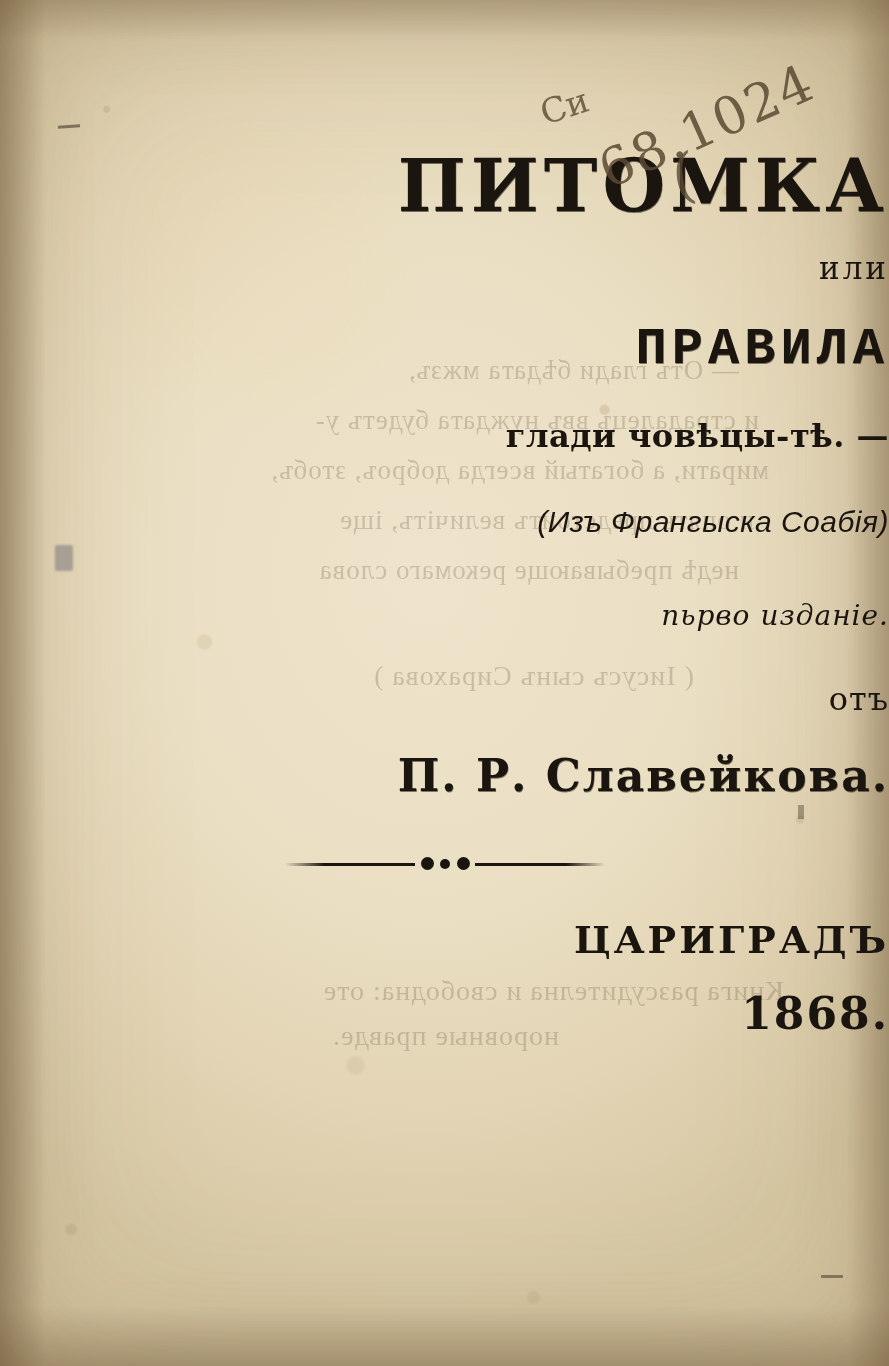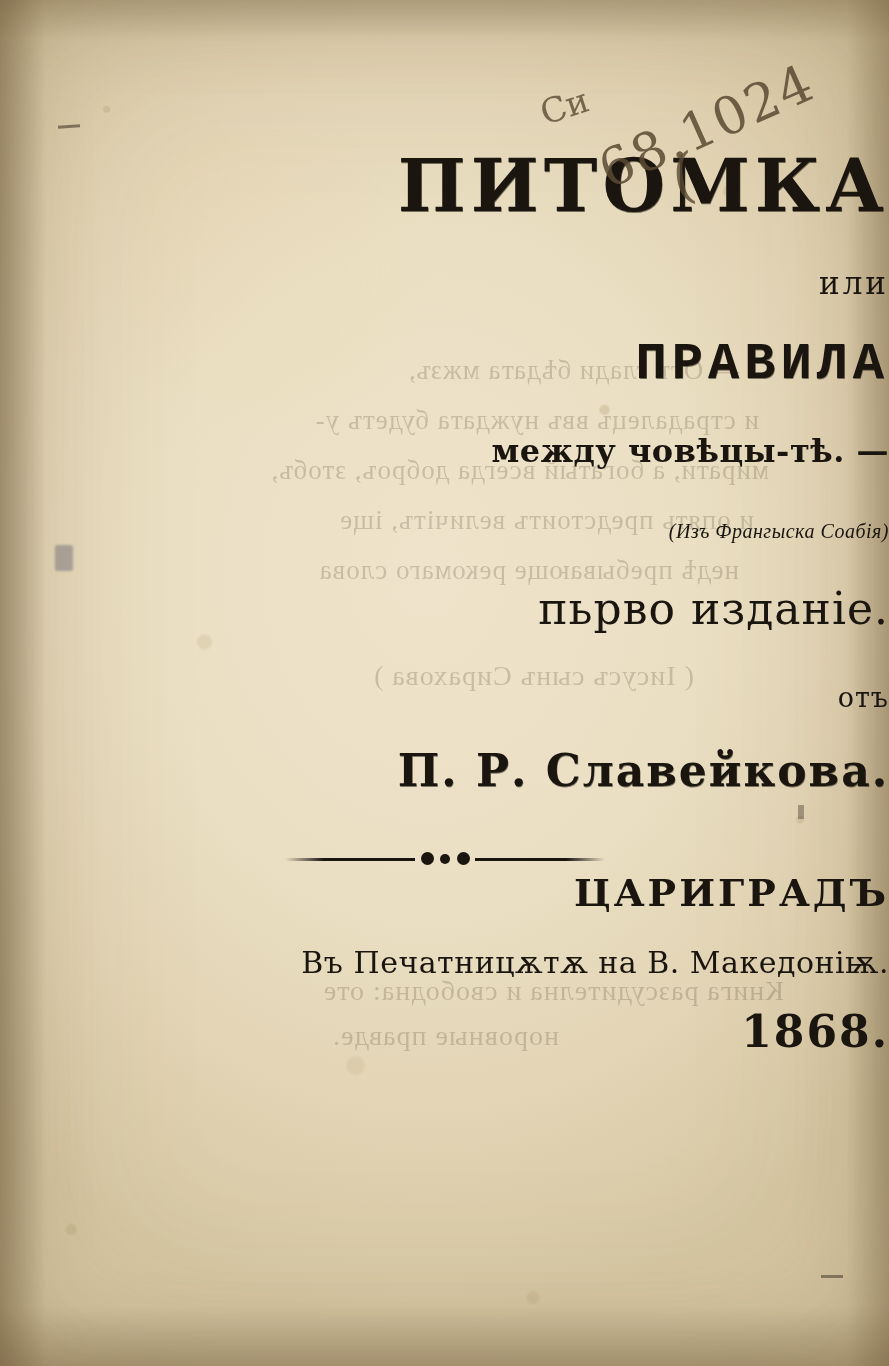--- a/index.html
+++ b/index.html
@@ -98,57 +98,58 @@
     font-size: 72px;
     letter-spacing: 5px;
     line-height: 1;
     margin: 0;
     text-shadow: 0.5px 0.5px 0 rgba(20,14,8,0.55);
   }
   .ili {
     font-family: "DejaVu Serif", "Liberation Serif", serif;
     font-size: 31px;
     letter-spacing: 3px;
-    margin-top: 43px;
+    margin-top: 28px;
     font-weight: 500;
     padding-left: 8px;
   }
   .title-second {
     font-family: Liberation Mono, monospace;
     font-weight: bold;
     font-size: 52px;
     letter-spacing: 5px;
     margin-top: 34px;
     text-shadow: 0.5px 0.5px 0 rgba(20,14,8,0.5);
   }
   .subtitle {
     font-family: "DejaVu Serif", "Liberation Serif", serif;
     font-weight: bold;
     font-size: 32px;
     letter-spacing: 0.5px;
     line-height: 1.45;
     margin-top: 34px;
   }
   .source {
-    font-family: Liberation Serif, serif;
+    font-family: Liberation Sans, sans-serif;
     font-style: italic;
-    font-size: 20px;
+    font-size: 30px;
     margin-top: 46px;
     letter-spacing: 0.5px;
     margin-left: 12px;
   }
   .edition {
     font-family: "DejaVu Serif", "Liberation Serif", serif;
-    font-size: 44px;
-    margin-top: 40px;
+    font-size: 28px;
+    margin-top: 60px;
     letter-spacing: 1px;
+    font-style: italic;
   }
   .ot {
     font-family: "DejaVu Serif", "Liberation Serif", serif;
-    font-size: 27px;
+    font-size: 32px;
     margin-top: 48px;
     letter-spacing: 1px;
   }
   .author {
     font-family: "DejaVu Serif", "Liberation Serif", serif;
     font-weight: bold;
     font-size: 44px;
     letter-spacing: 2px;
     margin-top: 32px;
     text-shadow: 0.5px 0.5px 0 rgba(20,14,8,0.5);
@@ -187,20 +188,21 @@
     background: #1b1510;
   }
   .ornament .dot.d1 { left: 136px; }
   .ornament .dot.d2 { left: 155px; width: 10px; height: 10px; top: 6px;}
   .ornament .dot.d3 { left: 172px; }
   .city {
     font-family: "DejaVu Serif", "Liberation Serif", serif;
     font-weight: bold;
     font-size: 38px;
     letter-spacing: 3px;
+    margin-top: 42px;
   }
   .printer {
     font-family: "DejaVu Serif", "Liberation Serif", serif;
     font-size: 30px;
     margin-top: 30px;
     letter-spacing: 0.5px;
   }
   .year {
     font-family: "DejaVu Serif", "Liberation Serif", serif;
     font-weight: bold;
@@ -288,37 +290,36 @@
     <div style="top:660px; left:195px; font-size:28px;">( Іисусъ сынъ Сирахова )</div>
     <div style="top:975px; left:105px; font-size:28px;">Книга разсудителна и свободна: оте</div>
     <div style="top:1020px; left:330px; font-size:28px;">норовные правде.</div>
   </div>
 
   <div class="content">
     <div class="title-main">ПИТОМКА</div>
     <div class="ili">или</div>
     <div class="title-second">ПРАВИЛА</div>
     <div class="subtitle">
-      <div>между човѣцы-тѣ. —</div>
+      <div>глади човѣцы-тѣ. —</div>
     </div>
     <div class="source">(Изъ Франгыска Соабія)</div>
     <div class="edition">пьрво изданіе.</div>
     <div class="ot">отъ</div>
     <div class="author">П. Р. Славейкова.</div>
 
     <div class="ornament">
       <div class="bar taper-l"></div>
       <div class="bar taper-r"></div>
       <div class="dot d1"></div>
       <div class="dot d2"></div>
       <div class="dot d3"></div>
     </div>
 
     <div class="city">ЦАРИГРАДЪ</div>
-    <div class="printer">Въ Печатницѫтѫ на В. Македонiѭ.</div>
     <div class="year">1868.</div>
   </div>
 
   <div class="shelfmark shelf-scribble">Си</div>
   <div class="shelfmark shelf-num">68.1024</div>
   <div class="shelfmark shelf-paren">(</div>
   <div class="stamp-mark"></div>
   <div class="tick-left"></div>
   <div class="tick-right"></div>
   <div class="tick-right2"></div>

